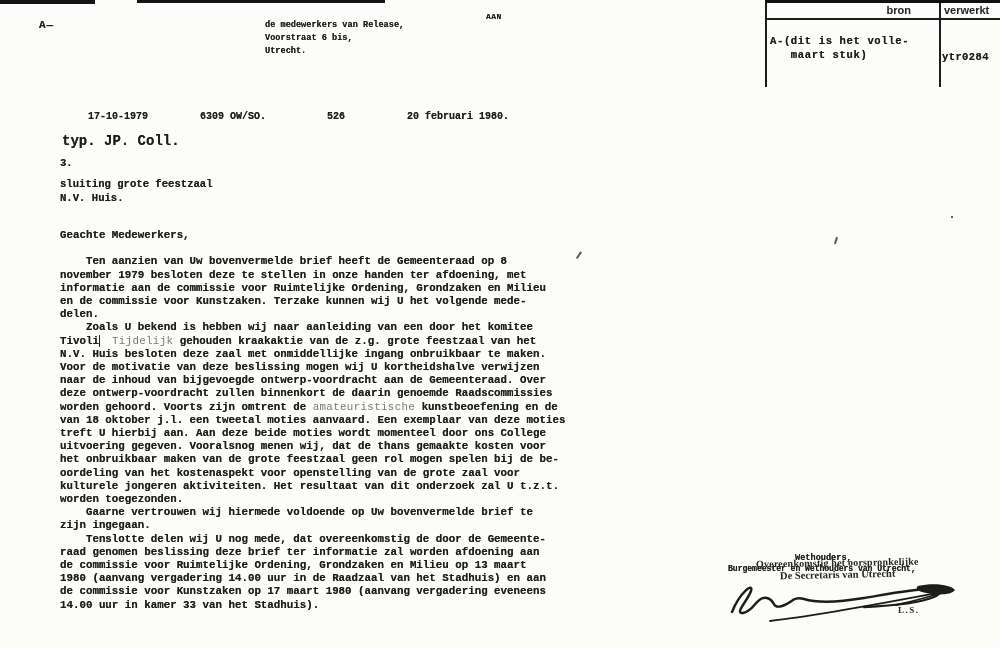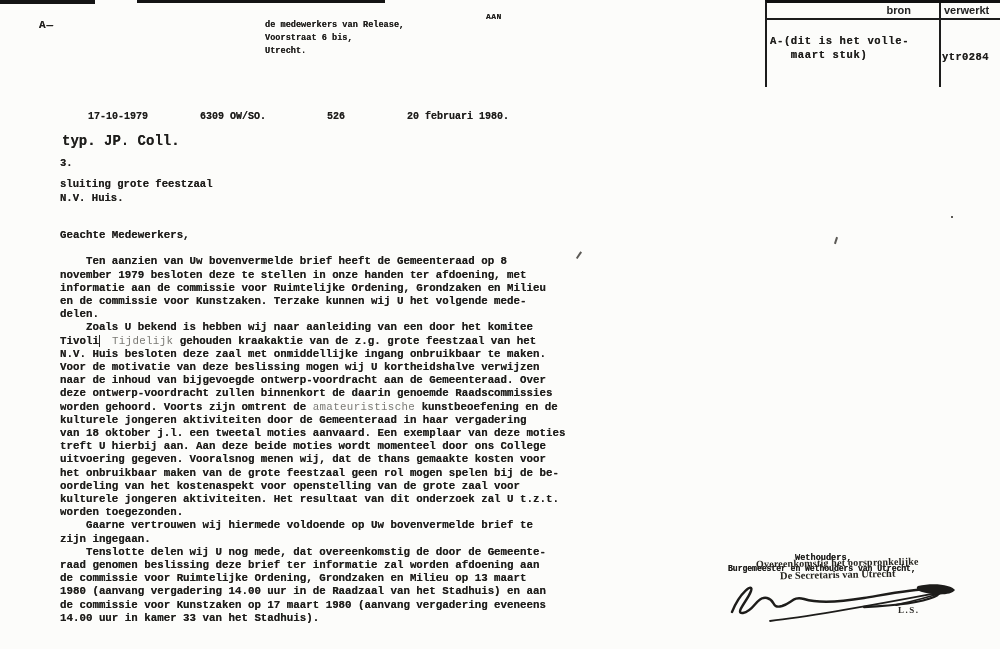--- a/index.html
+++ b/index.html
@@ -93,21 +93,20 @@
         <div class="bline">informatie aan de commissie voor Ruimtelijke Ordening, Grondzaken en Milieu</div>
         <div class="bline">en de commissie voor Kunstzaken. Terzake kunnen wij U het volgende mede-</div>
         <div class="bline">delen.</div>
         <div class="bline">    Zoals U bekend is hebben wij naar aanleiding van een door het komitee</div>
         <div class="bline"><span>Tivoli</span><span class="light bar">Tijdelijk</span><span> gehouden kraakaktie van de z.g. grote feestzaal van het</span></div>
         <div class="bline">N.V. Huis besloten deze zaal met onmiddellijke ingang onbruikbaar te maken.</div>
         <div class="bline">Voor de motivatie van deze beslissing mogen wij U kortheidshalve verwijzen</div>
         <div class="bline">naar de inhoud van bijgevoegde ontwerp-voordracht aan de Gemeenteraad. Over</div>
         <div class="bline">deze ontwerp-voordracht zullen binnenkort de daarin genoemde Raadscommissies</div>
         <div class="bline"><span>worden gehoord. Voorts zijn omtrent de </span><span class="light">amateuristische</span><span> kunstbeoefening en de</span></div>
-        <div class="bline">kulturele jongeren aktiviteiten door de Gemeenteraad in haar vergadering</div>
         <div class="bline">van 18 oktober j.l. een tweetal moties aanvaard. Een exemplaar van deze moties</div>
         <div class="bline">treft U hierbij aan. Aan deze beide moties wordt momenteel door ons College</div>
         <div class="bline">uitvoering gegeven. Vooralsnog menen wij, dat de thans gemaakte kosten voor</div>
         <div class="bline">het onbruikbaar maken van de grote feestzaal geen rol mogen spelen bij de be-</div>
         <div class="bline">oordeling van het kostenaspekt voor openstelling van de grote zaal voor</div>
         <div class="bline">kulturele jongeren aktiviteiten. Het resultaat van dit onderzoek zal U t.z.t.</div>
         <div class="bline">worden toegezonden.</div>
         <div class="bline">    Gaarne vertrouwen wij hiermede voldoende op Uw bovenvermelde brief te</div>
         <div class="bline">zijn ingegaan.</div>
         <div class="bline">    Tenslotte delen wij U nog mede, dat overeenkomstig de door de Gemeente-</div>

